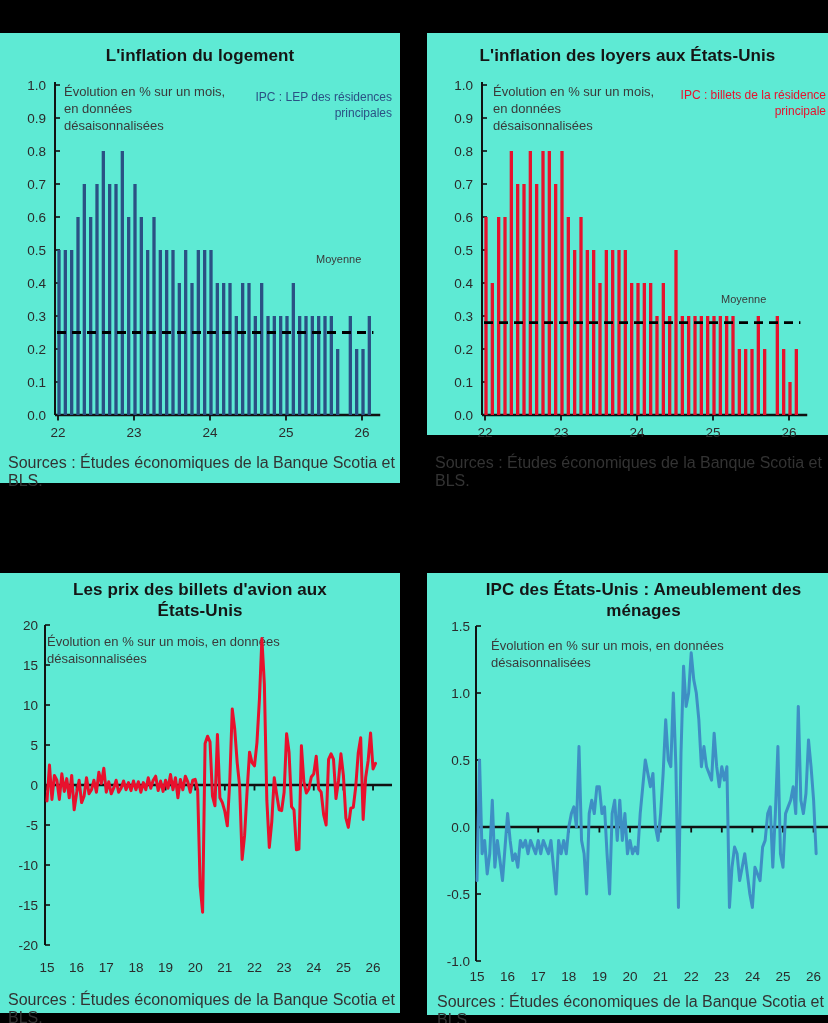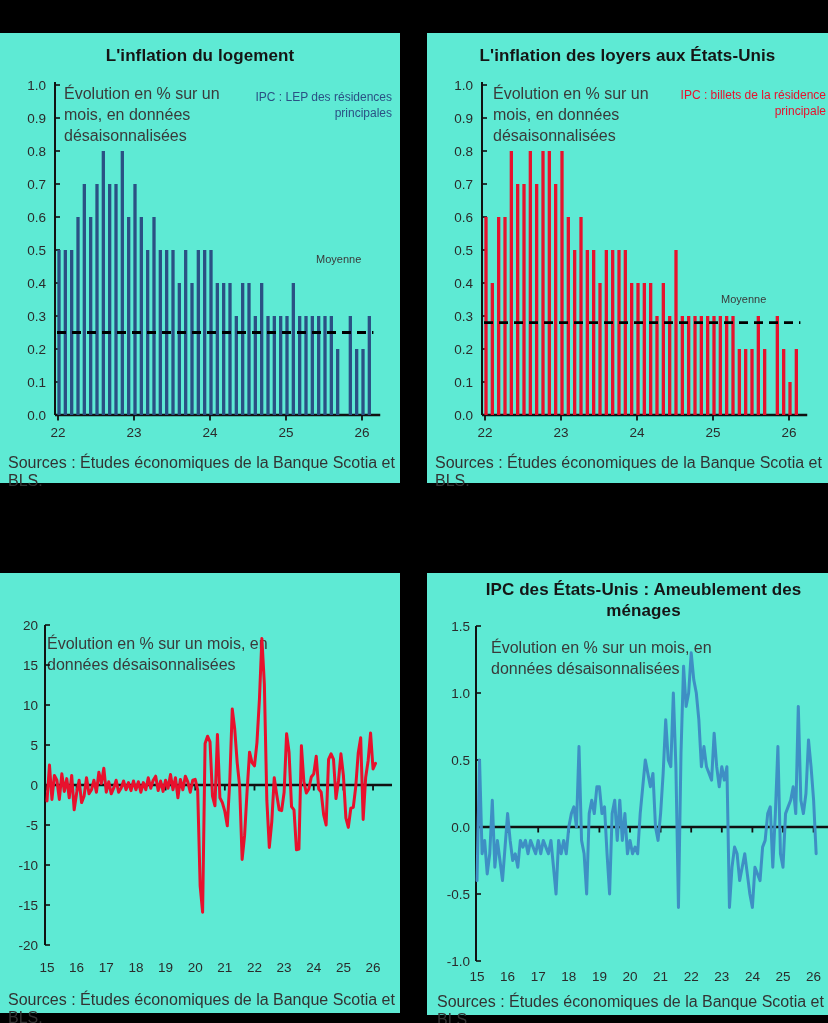--- a/index.html
+++ b/index.html
@@ -2,32 +2,32 @@
 <html><head>
 <meta charset="utf-8">
 <style>
   html,body{margin:0;padding:0;}
   body{
     width:828px;height:1023px;position:relative;background:#000;
     font-family:"Liberation Sans",sans-serif;overflow:hidden;
   }
   .panel{position:absolute;background:#5eead4;}
   #p0{left:0;top:33px;width:400px;height:450px;}
-  #p1{left:427px;top:33px;width:401px;height:450px;}
+  #p1{left:427px;top:33px;width:401px;height:402px;}
   #p2{left:0;top:573px;width:400px;height:440px;}
   #p3{left:427px;top:573px;width:433px;height:442px;}
   .chart-title{
     position:absolute;left:0;right:0;top:12px;margin:0 auto;
     text-align:center;font-size:17px;font-weight:bold;color:#151515;
     line-height:1.25;letter-spacing:0.1px;
   }
   #p2 .chart-title{top:6px;max-width:300px;}
   #p3 .chart-title{top:6px;max-width:335px;}
   .annotation{
-    position:absolute;font-size:16px;color:#3a3a3a;line-height:1.32;
+    position:absolute;font-size:13px;color:#3a3a3a;line-height:1.32;
   }
   #p0 .annotation{left:64px;top:50px;width:162px;}
   #p1 .annotation{left:66px;top:50px;width:168px;}
   #p2 .annotation{left:47px;top:60px;width:242px;}
   #p3 .annotation{left:64px;top:64px;width:242px;}
   .series-label{
     position:absolute;font-size:12px;text-align:right;line-height:1.35;font-weight:500;
   }
   #p0 .series-label{left:212px;top:56px;width:180px;}
   #p1 .series-label{left:225px;top:54px;width:174px;}
@@ -230,20 +230,21 @@
       <rect x="348.68333333333334" y="283" width="3.3" height="99" fill="#e8112d"></rect>
       <rect x="355.01666666666665" y="316" width="3.3" height="66" fill="#e8112d"></rect>
       <rect x="361.35" y="349" width="3.3" height="33" fill="#e8112d"></rect>
       <rect x="367.68333333333334" y="316" width="3.3" height="66" fill="#e8112d"></rect>
       <line x1="57" y1="289.6" x2="373.40000000000003" y2="289.6" stroke="#000" stroke-width="2.8" stroke-dasharray="9 6"></line>
     </svg>
   <div class="source-note">Sources : Études économiques de la Banque Scotia et  BLS.</div>
 </section>
 
 <section class="panel" id="p2">
+  <h2 class="chart-title">Les prix des billets d'avion aux États-Unis</h2>
   <div class="annotation">Évolution en % sur un mois, en données désaisonnalisées</div>
   <svg class="chart-svg" width="400" height="440">
       <line x1="45" y1="52" x2="45" y2="372" stroke="#111" stroke-width="2"></line>
       <line x1="45" y1="372" x2="50" y2="372" stroke="#111" stroke-width="1.6"></line>
       <text x="38" y="376.5" text-anchor="end" font-size="13.5">-20</text>
       <line x1="45" y1="332" x2="50" y2="332" stroke="#111" stroke-width="1.6"></line>
       <text x="38" y="336.5" text-anchor="end" font-size="13.5">-15</text>
       <line x1="45" y1="292" x2="50" y2="292" stroke="#111" stroke-width="1.6"></line>
       <text x="38" y="296.5" text-anchor="end" font-size="13.5">-10</text>
       <line x1="45" y1="252" x2="50" y2="252" stroke="#111" stroke-width="1.6"></line>

